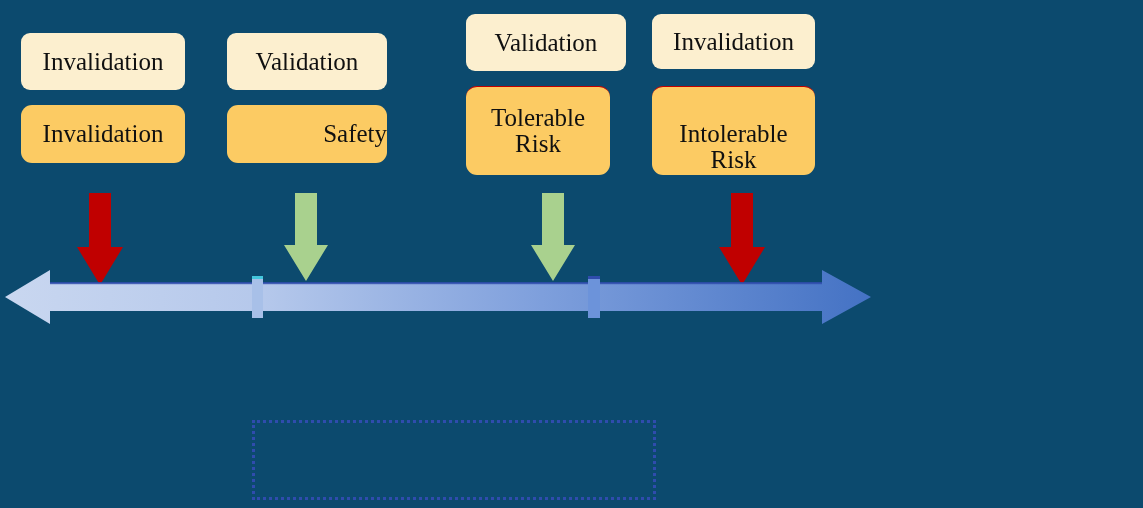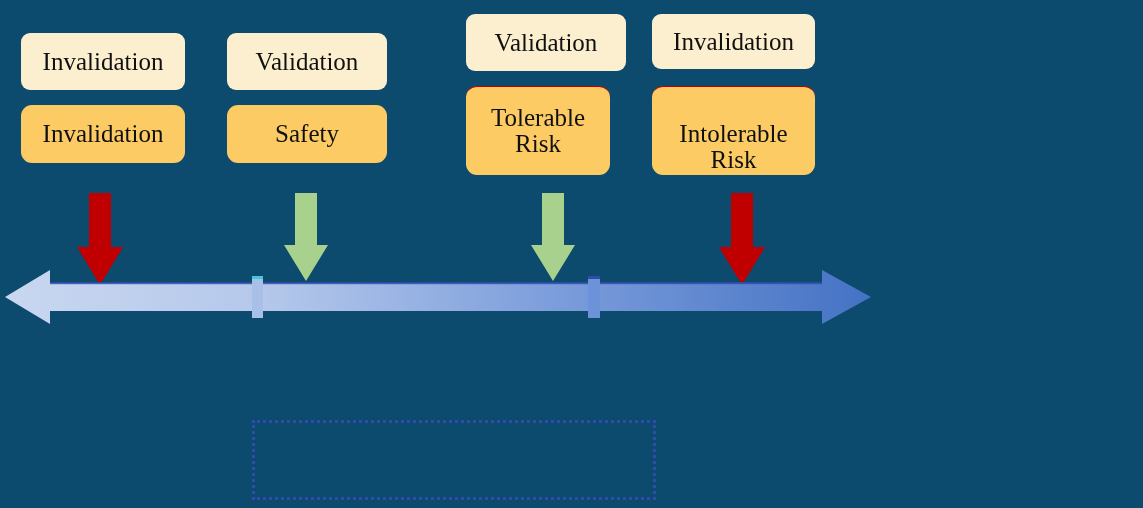--- a/index.html
+++ b/index.html
@@ -45,21 +45,21 @@
   </div>
 
   <div class="label-box orange" style="left:21px;top:105px;width:164px;height:58px;">
     <span>Invalidation</span>
   </div>
 
   <div class="label-box cream" style="left:227px;top:33px;width:160px;height:57px;">
     <span>Validation</span>
   </div>
 
-  <div class="label-box orange" style="left:227px;top:105px;width:160px;height:58px;">
+  <div class="label-box orange" style="left:227px;top:105px;width:160px;height:58px;justify-content:flex-end;">
     <span>Safety</span>
   </div>
 
   <div class="label-box cream" style="left:466px;top:14px;width:160px;height:57px;">
     <span>Validation</span>
   </div>
 
   <div class="label-box orange tall" style="left:466px;top:86px;width:144px;height:89px;">
     <span style="white-space:pre-line;">Tolerable
 Risk</span>

